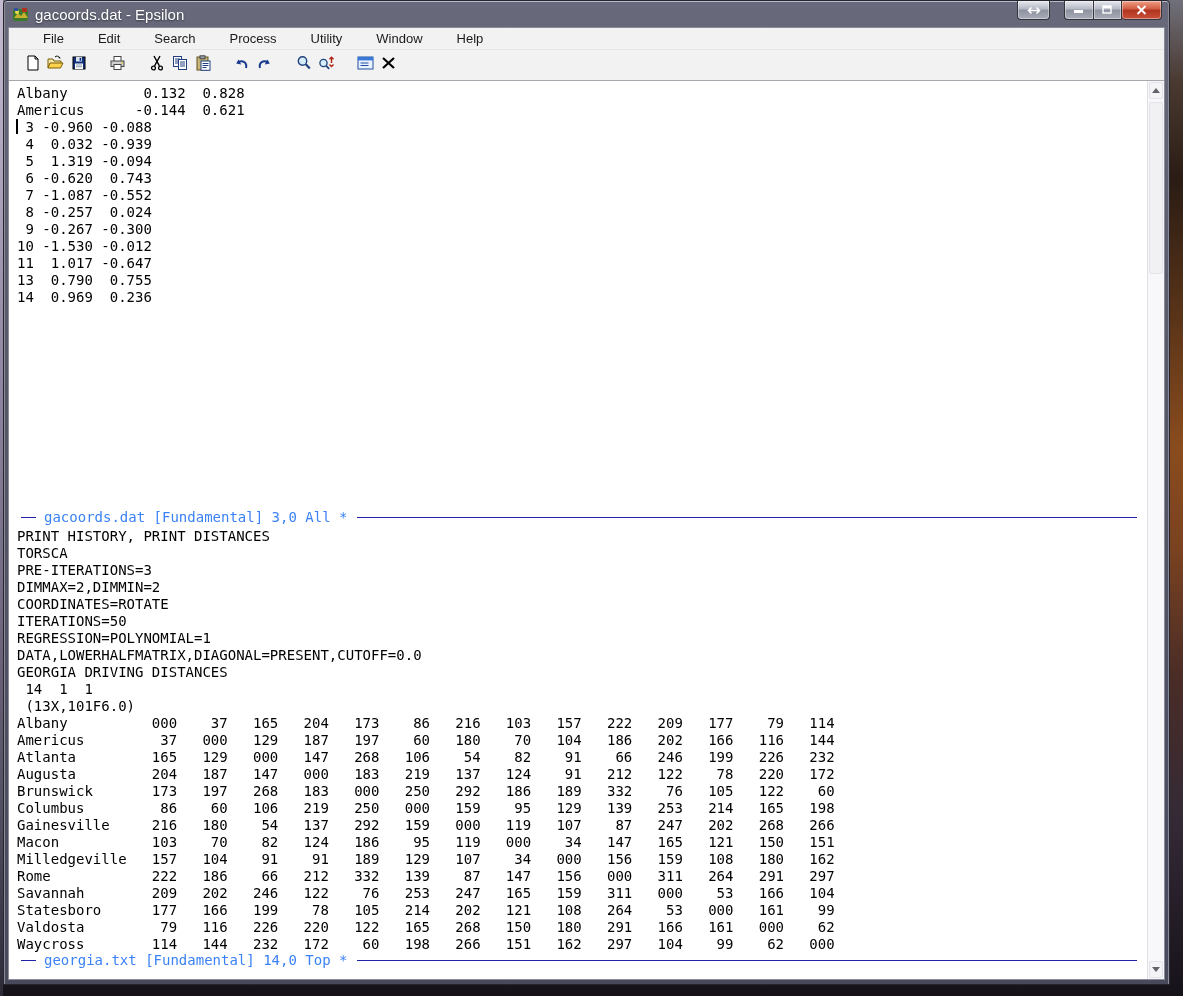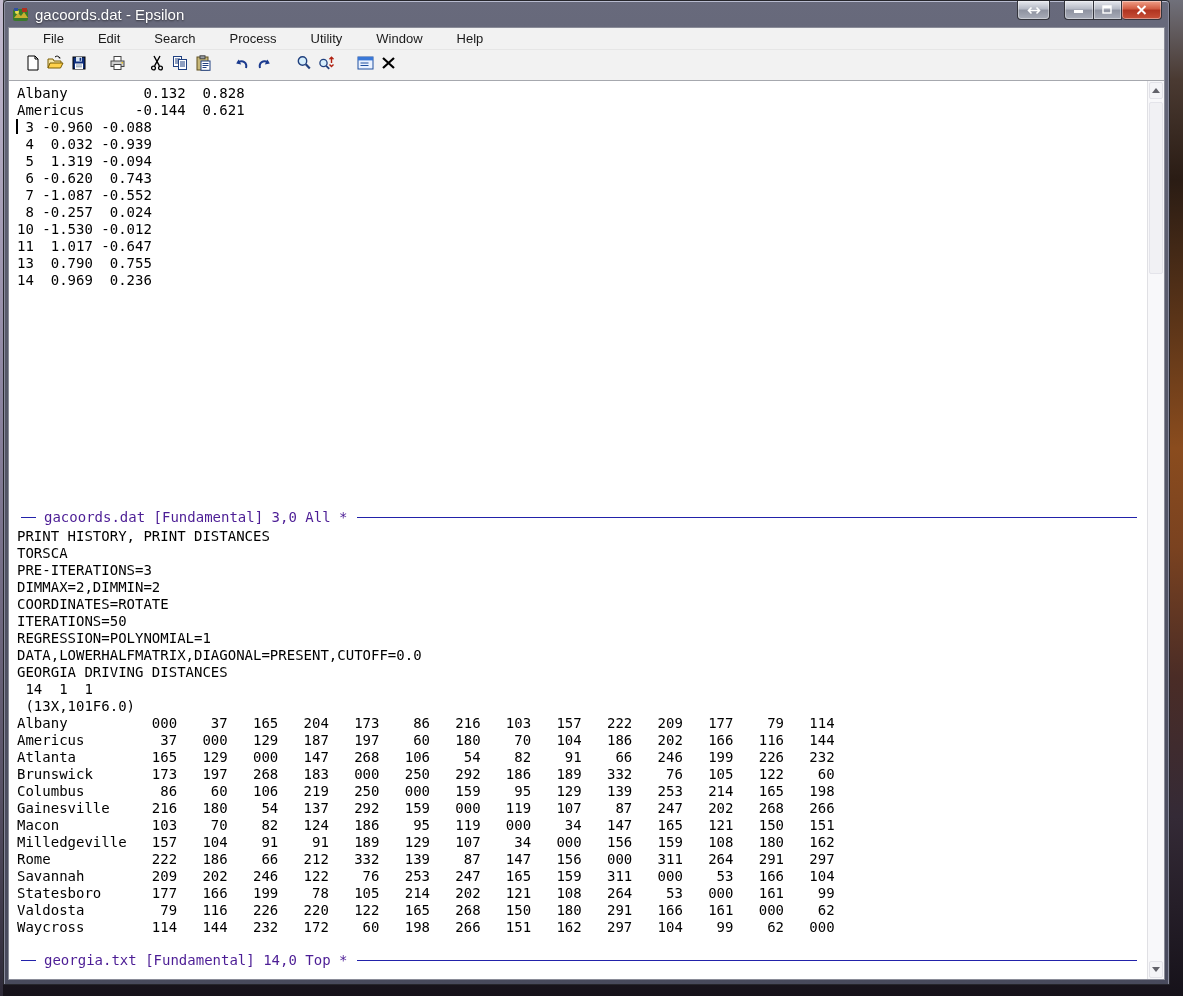--- a/index.html
+++ b/index.html
@@ -39,21 +39,21 @@
   .tb-btn{width:23px;height:22px;display:flex;align-items:center;justify-content:center;}
   
   .editor{flex:1;display:flex;background:#fff;overflow:hidden;justify-content:center;}
   .textcol{flex:1;display:flex;flex-direction:column;overflow:hidden;
     font-family:"DejaVu Sans Mono","Liberation Mono",monospace;font-size:14px;line-height:17px;color:#000;}
   .pane{position:relative;box-sizing:border-box;padding:0 0 0 8px;background:#fff;overflow:hidden;}
   .pane-top{height:428px;padding-top:4px;}
   .pane-bottom{height:426px;padding-top:2px;}
   .line{height:17px;white-space:pre;}
   .caret{position:absolute;left:7px;top:38px;width:2px;height:15px;background:#000;}
-  .modeline{height:17px;display:flex;align-items:center;color:#4c1d95;background:#fff;
+  .modeline{height:17px;display:flex;align-items:center;color:#3b82f6;background:#fff;
     font-family:"DejaVu Sans Mono","Liberation Mono",monospace;font-size:14px;}
   .ml-dash{width:15px;height:1px;background:#2222aa;margin:0 8px 0 12px;flex:0 0 auto;}
   .ml-text{white-space:pre;flex:0 0 auto;}
   .ml-line{flex:1;height:1px;background:#2222aa;margin:0 10px 0 10px;}
   .echo{flex:1;background:#fff;}
   
   .scrollbar{width:17px;background:#f8f8fa;border-left:1px solid #e0e0e4;
     display:flex;flex-direction:column;box-sizing:border-box;}
   .sb-btn{height:17px;display:flex;align-items:center;justify-content:center;
     background:#f4f4f7;border:1px solid #e2e2e8;border-radius:2px;box-sizing:border-box;margin:1px;}
@@ -239,20 +239,21 @@
         <div class="pane pane-top" id="top-pane">
           <div class="caret"></div>
         <div class="line">Albany         0.132  0.828</div>
             <div class="line">Americus      -0.144  0.621</div>
             <div class="line"> 3 -0.960 -0.088</div>
             <div class="line"> 4  0.032 -0.939</div>
             <div class="line"> 5  1.319 -0.094</div>
             <div class="line"> 6 -0.620  0.743</div>
             <div class="line"> 7 -1.087 -0.552</div>
             <div class="line"> 8 -0.257  0.024</div>
+            <div class="line"> 9 -0.267 -0.300</div>
             <div class="line">10 -1.530 -0.012</div>
             <div class="line">11  1.017 -0.647</div>
             <div class="line">13  0.790  0.755</div>
             <div class="line">14  0.969  0.236</div>
           </div>
 
         <div class="modeline">
           <span class="ml-dash"></span>
           <span class="ml-text" id="ml-top-text">gacoords.dat [Fundamental] 3,0 All *</span>
           <span class="ml-line"></span>
@@ -266,20 +267,21 @@
             <div class="line">COORDINATES=ROTATE</div>
             <div class="line">ITERATIONS=50</div>
             <div class="line">REGRESSION=POLYNOMIAL=1</div>
             <div class="line">DATA,LOWERHALFMATRIX,DIAGONAL=PRESENT,CUTOFF=0.0</div>
             <div class="line">GEORGIA DRIVING DISTANCES</div>
             <div class="line"> 14  1  1</div>
             <div class="line"> (13X,101F6.0)</div>
             <div class="line">Albany          000    37   165   204   173    86   216   103   157   222   209   177    79   114</div>
             <div class="line">Americus         37   000   129   187   197    60   180    70   104   186   202   166   116   144</div>
             <div class="line">Atlanta         165   129   000   147   268   106    54    82    91    66   246   199   226   232</div>
+            <div class="line">Augusta         204   187   147   000   183   219   137   124    91   212   122    78   220   172</div>
             <div class="line">Brunswick       173   197   268   183   000   250   292   186   189   332    76   105   122    60</div>
             <div class="line">Columbus         86    60   106   219   250   000   159    95   129   139   253   214   165   198</div>
             <div class="line">Gainesville     216   180    54   137   292   159   000   119   107    87   247   202   268   266</div>
             <div class="line">Macon           103    70    82   124   186    95   119   000    34   147   165   121   150   151</div>
             <div class="line">Milledgeville   157   104    91    91   189   129   107    34   000   156   159   108   180   162</div>
             <div class="line">Rome            222   186    66   212   332   139    87   147   156   000   311   264   291   297</div>
             <div class="line">Savannah        209   202   246   122    76   253   247   165   159   311   000    53   166   104</div>
             <div class="line">Statesboro      177   166   199    78   105   214   202   121   108   264    53   000   161    99</div>
             <div class="line">Valdosta         79   116   226   220   122   165   268   150   180   291   166   161   000    62</div>
             <div class="line">Waycross        114   144   232   172    60   198   266   151   162   297   104    99    62   000</div>

